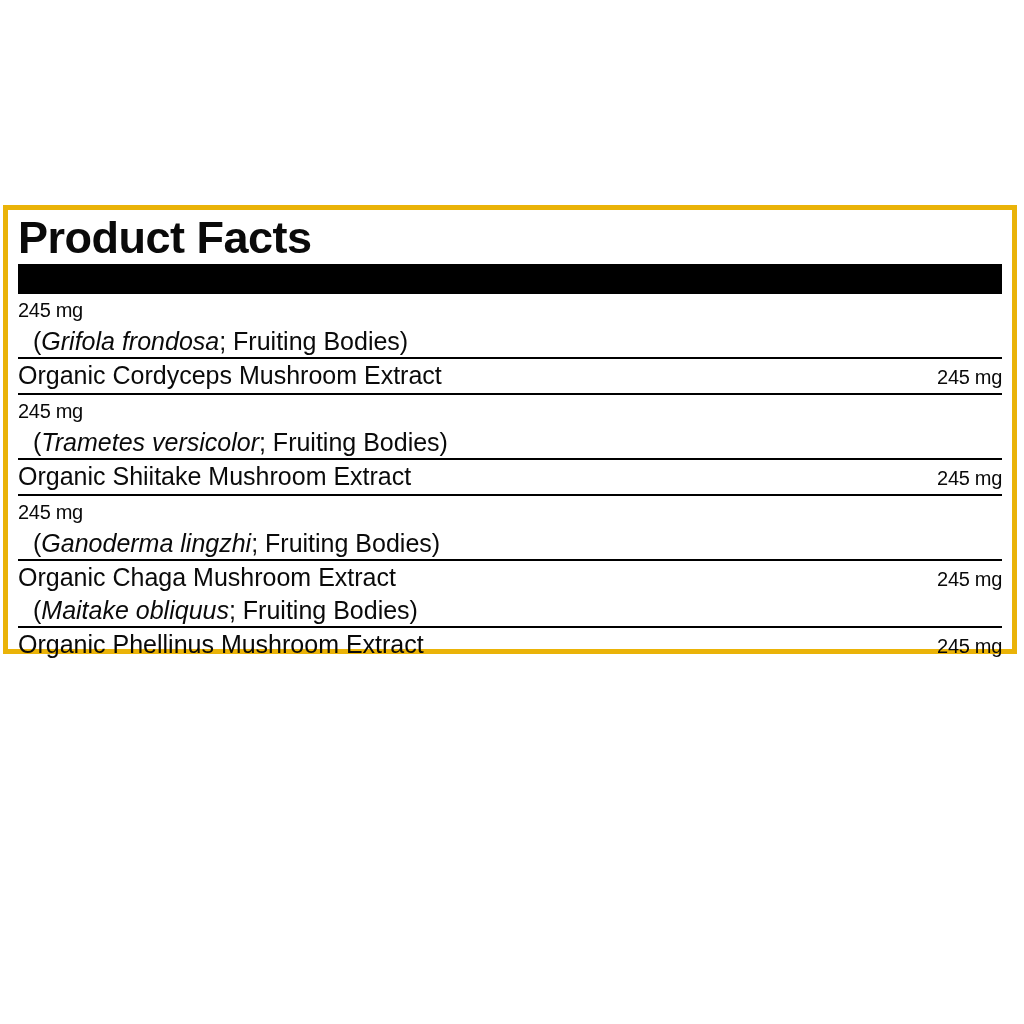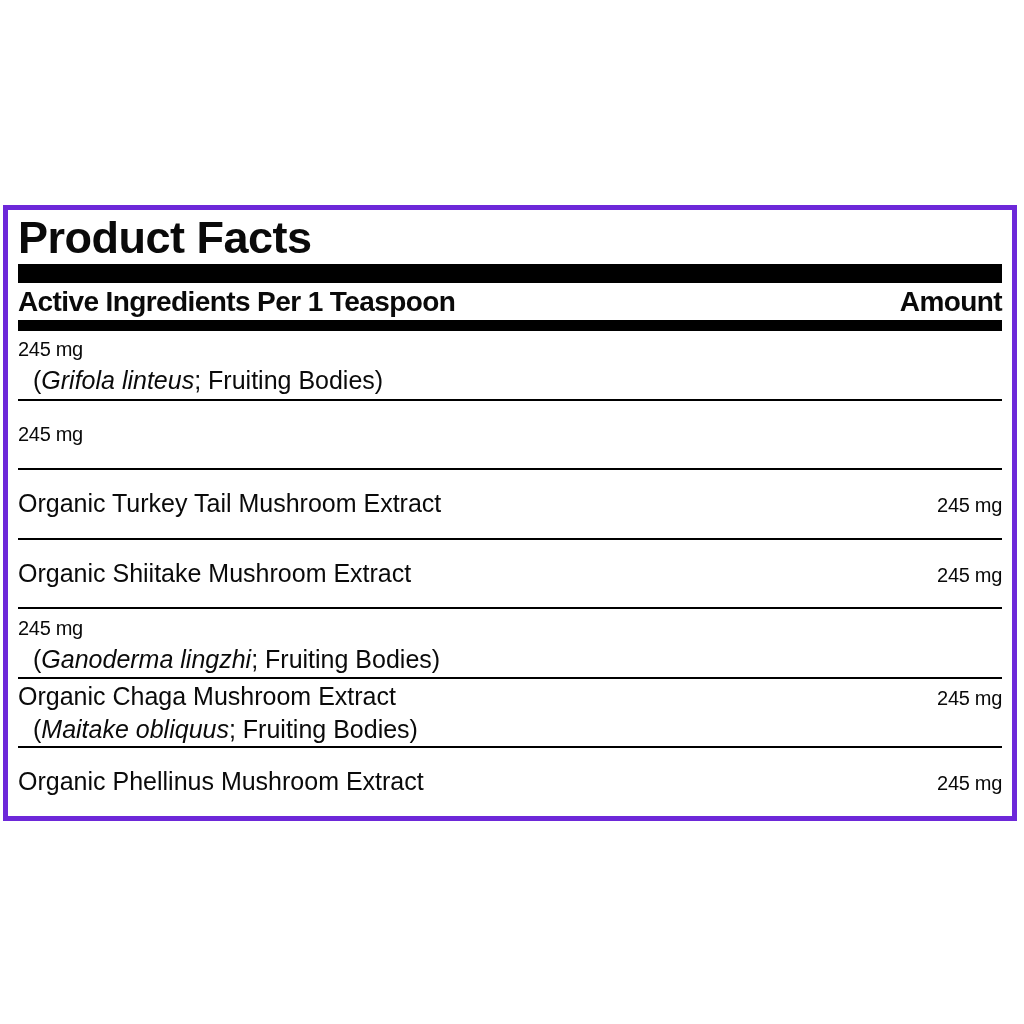--- a/index.html
+++ b/index.html
@@ -14,23 +14,23 @@
     position: relative;
     width: 1024px;
     height: 1024px;
     background: #ffffff;
   }
   .panel {
     position: absolute;
     left: 3px;
     top: 205px;
     width: 1014px;
-    height: 616px;
+    height: 449px;
     background: #ffffff;
-    border: 5px solid #6d28d9;
+    border: 5px solid #eab308;
     padding: 0 10px;
     display: flex;
     flex-direction: column;
   }
   .panel-title {
     height: 54px;
     line-height: 56px;
     font-size: 45px;
     font-weight: 800;
     letter-spacing: -0.5px;
@@ -92,47 +92,44 @@
 </head>
 <body>
 
 <div class="page">
   <div class="panel">
 
     <div class="panel-title">Product Facts</div>
 
     <div class="bar-thick"></div>
 
-    <div class="header-row">
-      <span>Active Ingredients Per 1 Teaspoon</span>
-      <span>Amount</span>
-    </div>
 
     <div class="bar-medium"></div>
 
     <div class="rows">
 
       <div class="row">
         <div class="row-top">
           <span class="row-amount">245 mg</span>
         </div>
-        <div class="row-sub"><span>(</span><span class="latin">Grifola linteus</span><span>; Fruiting Bodies)</span></div>
+        <div class="row-sub"><span>(</span><span class="latin">Grifola frondosa</span><span>; Fruiting Bodies)</span></div>
+      </div>
+
+      <div class="row">
+        <div class="row-top">
+          <span class="row-name">Organic Cordyceps Mushroom Extract</span>
+          <span class="row-amount">245 mg</span>
+        </div>
       </div>
 
       <div class="row">
         <div class="row-top">
           <span class="row-amount">245 mg</span>
         </div>
-      </div>
-
-      <div class="row">
-        <div class="row-top">
-          <span class="row-name">Organic Turkey Tail Mushroom Extract</span>
-          <span class="row-amount">245 mg</span>
-        </div>
+        <div class="row-sub"><span>(</span><span class="latin">Trametes versicolor</span><span>; Fruiting Bodies)</span></div>
       </div>
 
       <div class="row">
         <div class="row-top">
           <span class="row-name">Organic Shiitake Mushroom Extract</span>
           <span class="row-amount">245 mg</span>
         </div>
       </div>
 
       <div class="row">

